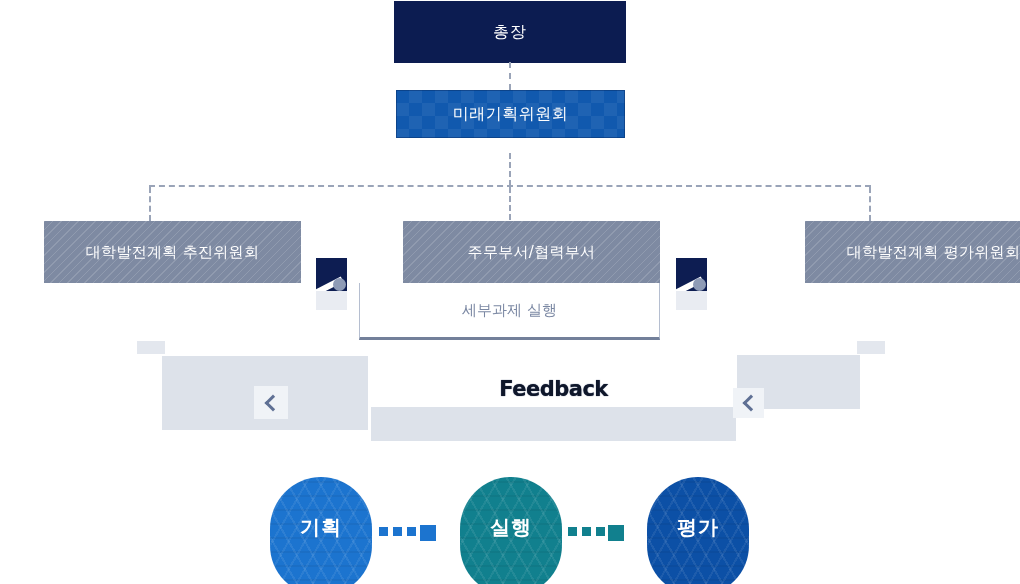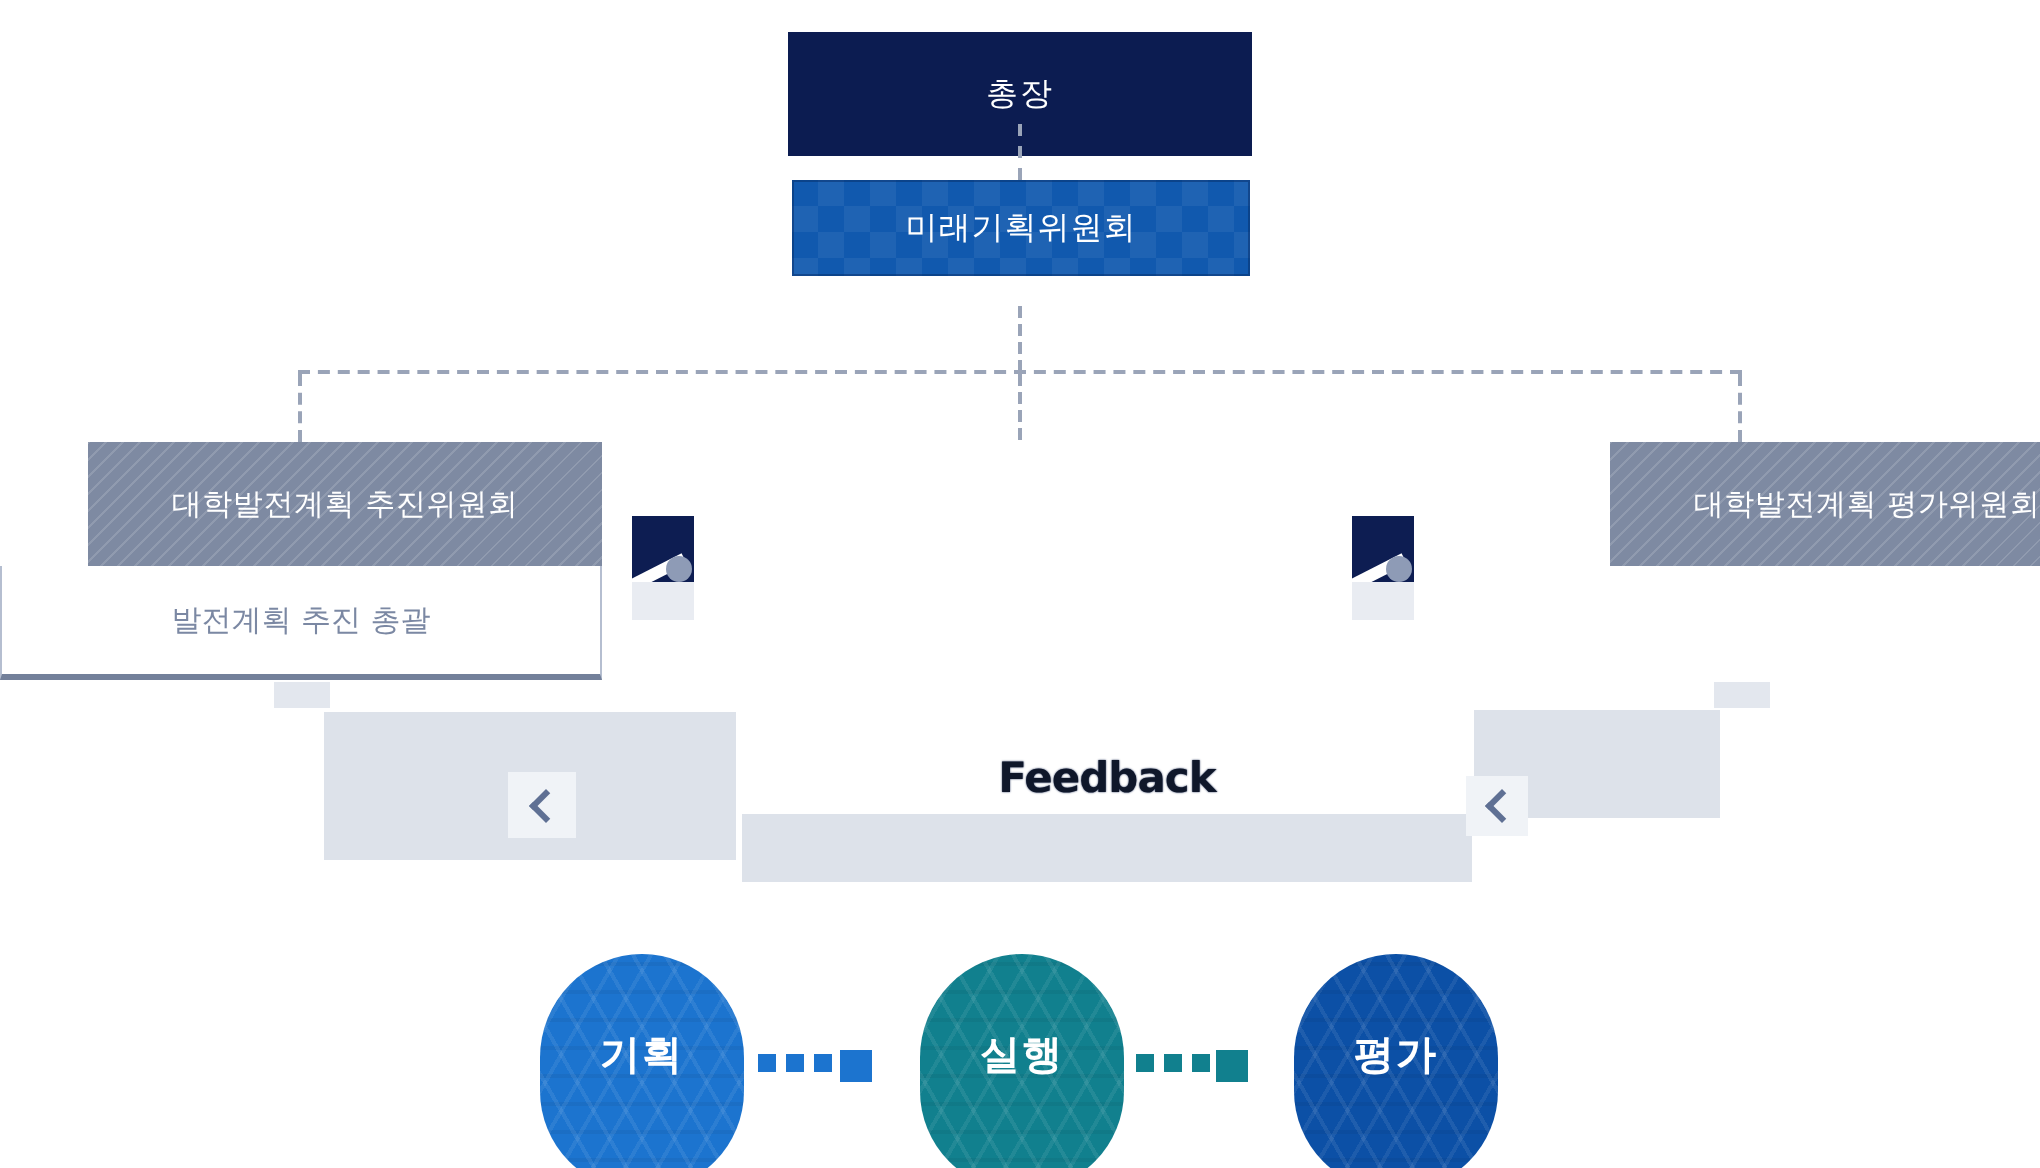--- a/index.html
+++ b/index.html
@@ -8,21 +8,21 @@
     background:#ffffff;
   }
   .canvas{
     position:relative;
     width:1020px;height:584px;
     background:#ffffff;
     overflow:hidden;
   }
   
   .box-president{
-    position:absolute;left:394px;top:16px;width:232px;height:62px;
+    position:absolute;left:394px;top:1px;width:232px;height:62px;
     background:#0c1c51;
     display:flex;align-items:center;justify-content:center;
     color:#ffffff;font-size:16px;letter-spacing:1px;
   }
   .box-future{
     position:absolute;left:396px;top:90px;width:229px;height:48px;
     background-color:#1159ae;
     background-image:conic-gradient(rgba(255,255,255,0.06) 25%,transparent 0 50%,rgba(255,255,255,0.06) 0 75%,transparent 0);
     background-size:26px 26px;
     box-shadow:inset 0 0 0 1px rgba(8,50,110,0.55);
@@ -136,25 +136,30 @@
   <div class="vdash dash-fut"></div>
   <div class="hdash dash-h"></div>
   <div class="vdash dash-dl"></div>
   <div class="vdash dash-dc"></div>
   <div class="vdash dash-dr"></div>
 
   <div class="card card-l">
     <div class="hd">
       <span>대학발전계획 추진위원회</span>
     </div>
+  </div>
+
+  <div class="card card-c">
+    <div class="hd">
+      <span>주무부서/협력부서</span>
+    </div>
     <div class="bd">
-      <span>발전계획 추진 총괄</span>
-    </div>
-  </div>
-
+      <span>세부과제 실행</span>
+    </div>
+  </div>
 
   <div class="card card-r">
     <div class="hd">
       <span>대학발전계획 평가위원회</span>
     </div>
   </div>
 
   <div class="flow-icon icon-1">
     <div class="top">
         <div class="slash"></div>

